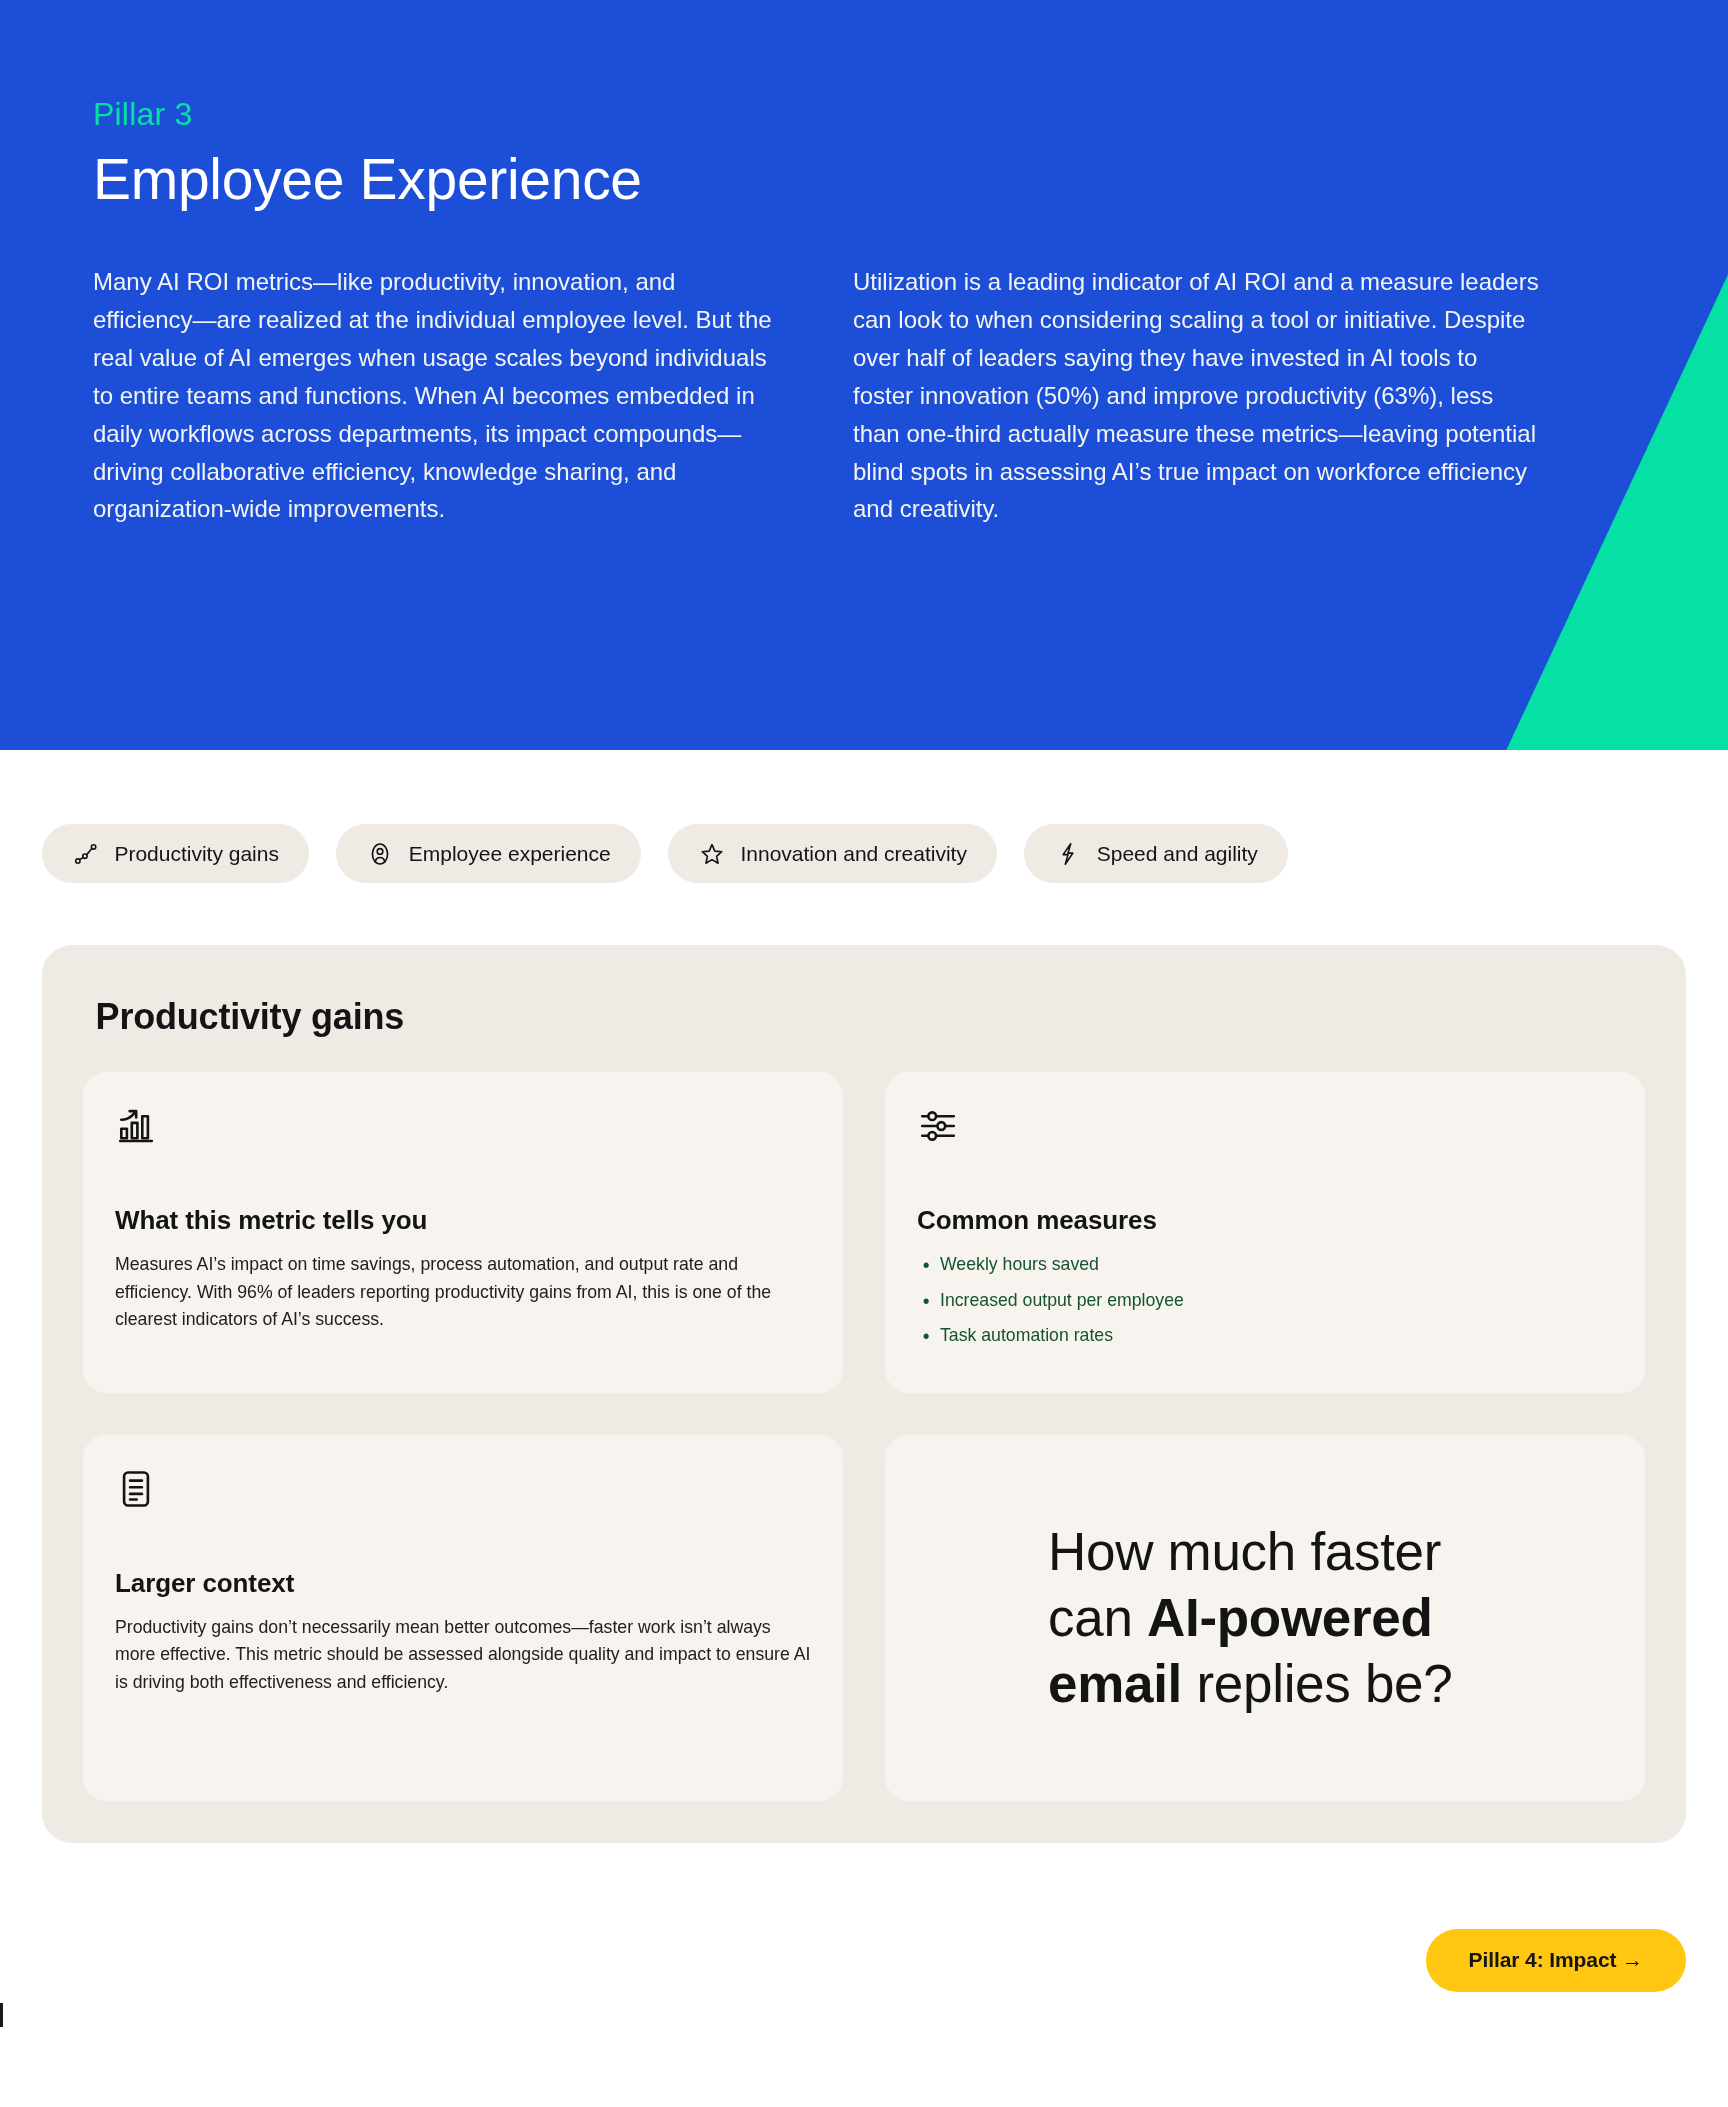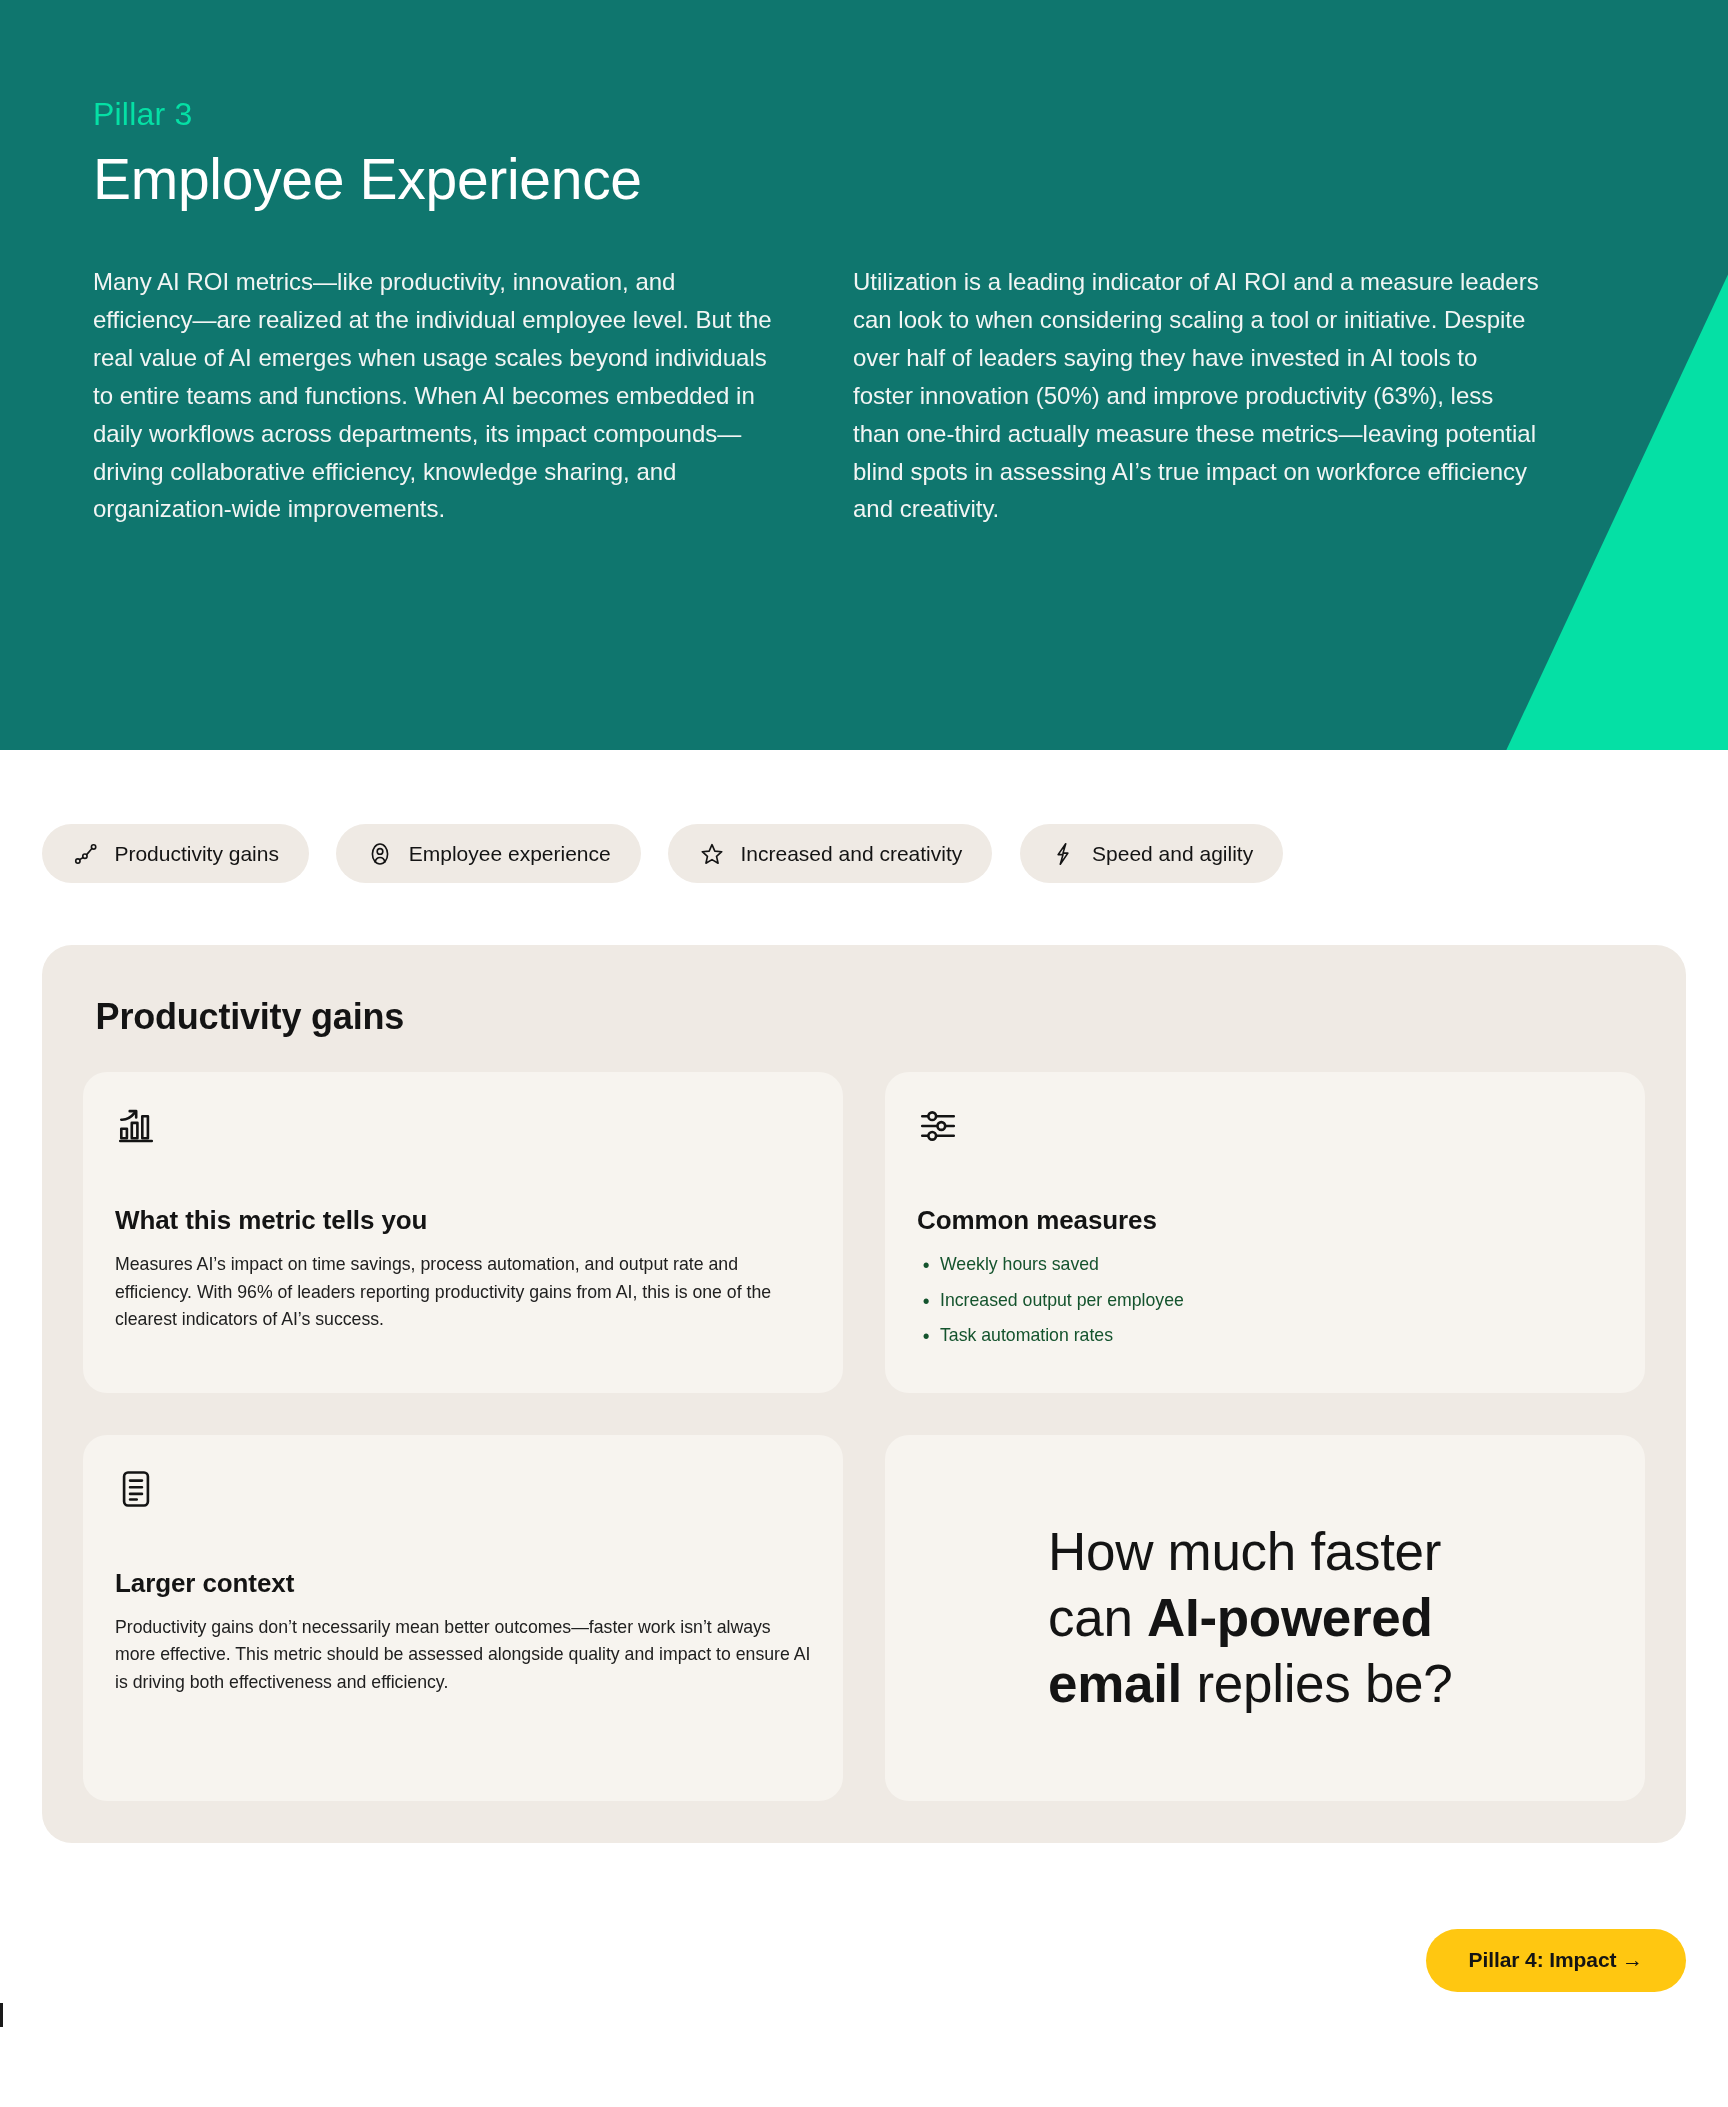--- a/index.html
+++ b/index.html
@@ -10,21 +10,21 @@
     -webkit-font-smoothing:antialiased;
     position:relative;
     overflow:hidden;
   }
 
   
   .hero {
     position:relative;
     width:1728px;
     height:750px;
-    background:#0f766e;
+    background:#1d4ed8;
     overflow:hidden;
   }
   .hero-green {
     position:absolute;
     top:0; right:0;
     width:457px; height:750px;
     background:#05E0A5;
     clip-path: polygon(100% 36.6%, 100% 100%, 51.5% 100%);
   }
   .hero-inner {
@@ -243,21 +243,21 @@
       </span>
       <span class="pill-label">Employee experience</span>
     </div>
 
     <div class="pill">
       <span class="pill-icon">
         <svg viewBox="0 0 24 24" fill="none" stroke="#141414" stroke-width="1.5" stroke-linecap="round" stroke-linejoin="round">
           <path d="M12 3.4 L14.6 9.3 L21 9.9 L16.2 14.2 L17.6 20.5 L12 17.2 L6.4 20.5 L7.8 14.2 L3 9.9 L9.4 9.3 Z"></path>
         </svg>
       </span>
-      <span class="pill-label">Increased and creativity</span>
+      <span class="pill-label">Innovation and creativity</span>
     </div>
 
     <div class="pill">
       <span class="pill-icon">
         <svg viewBox="0 0 24 24" fill="none" stroke="#141414" stroke-width="1.5" stroke-linecap="round" stroke-linejoin="round">
           <path d="M14.5 2.5 L7.5 12.6 L12 12.6 L9.5 21.5 L16.5 11.2 L12 11.2 Z"></path>
         </svg>
       </span>
       <span class="pill-label">Speed and agility</span>
     </div>

